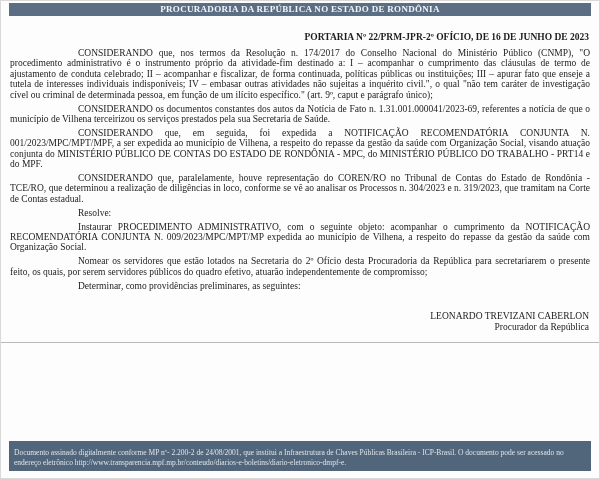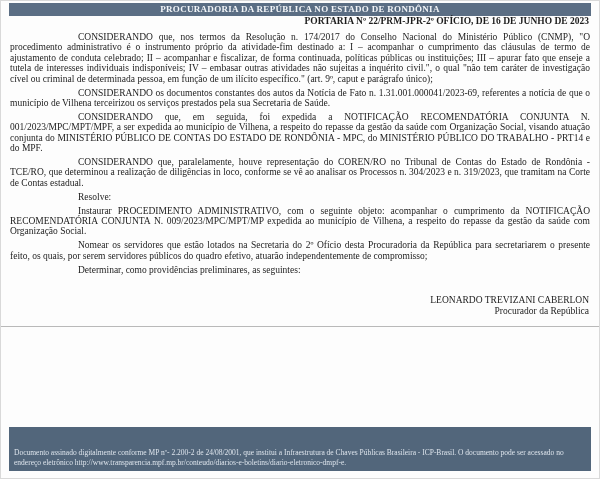--- a/index.html
+++ b/index.html
@@ -17,21 +17,21 @@
     height: 13px;
     background: #5b6e84;
     color: #f2f5f8;
     font-weight: bold;
     font-size: 9px;
     text-align: center;
     line-height: 13px;
     letter-spacing: 0.3px;
   }
   .portaria-heading {
-    margin: 0 10px 6px 8px;
+    margin: 16px 10px 6px 8px;
     text-align: right;
     font-weight: bold;
     font-size: 9.5px;
   }
   .doc-body {
     margin: 0 9px 0 9px;
     font-size: 9.5px;
     line-height: 10.4px;
     text-align: justify;
   }
@@ -53,21 +53,21 @@
   }
   .footer-bar {
     position: absolute;
     left: 8px;
     right: 8px;
     bottom: 7px;
     background: #52667b;
     color: #dde4ec;
     font-size: 7.5px;
     line-height: 9.5px;
-    padding: 21px 5px 4px 5px;
+    padding: 7px 5px 4px 5px;
     text-align: left;
   }
 </style>
 </head>
 <body>
 
 <div class="header-bar">
   <span>PROCURADORIA DA REPÚBLICA NO ESTADO DE RONDÔNIA</span>
 </div>
 

